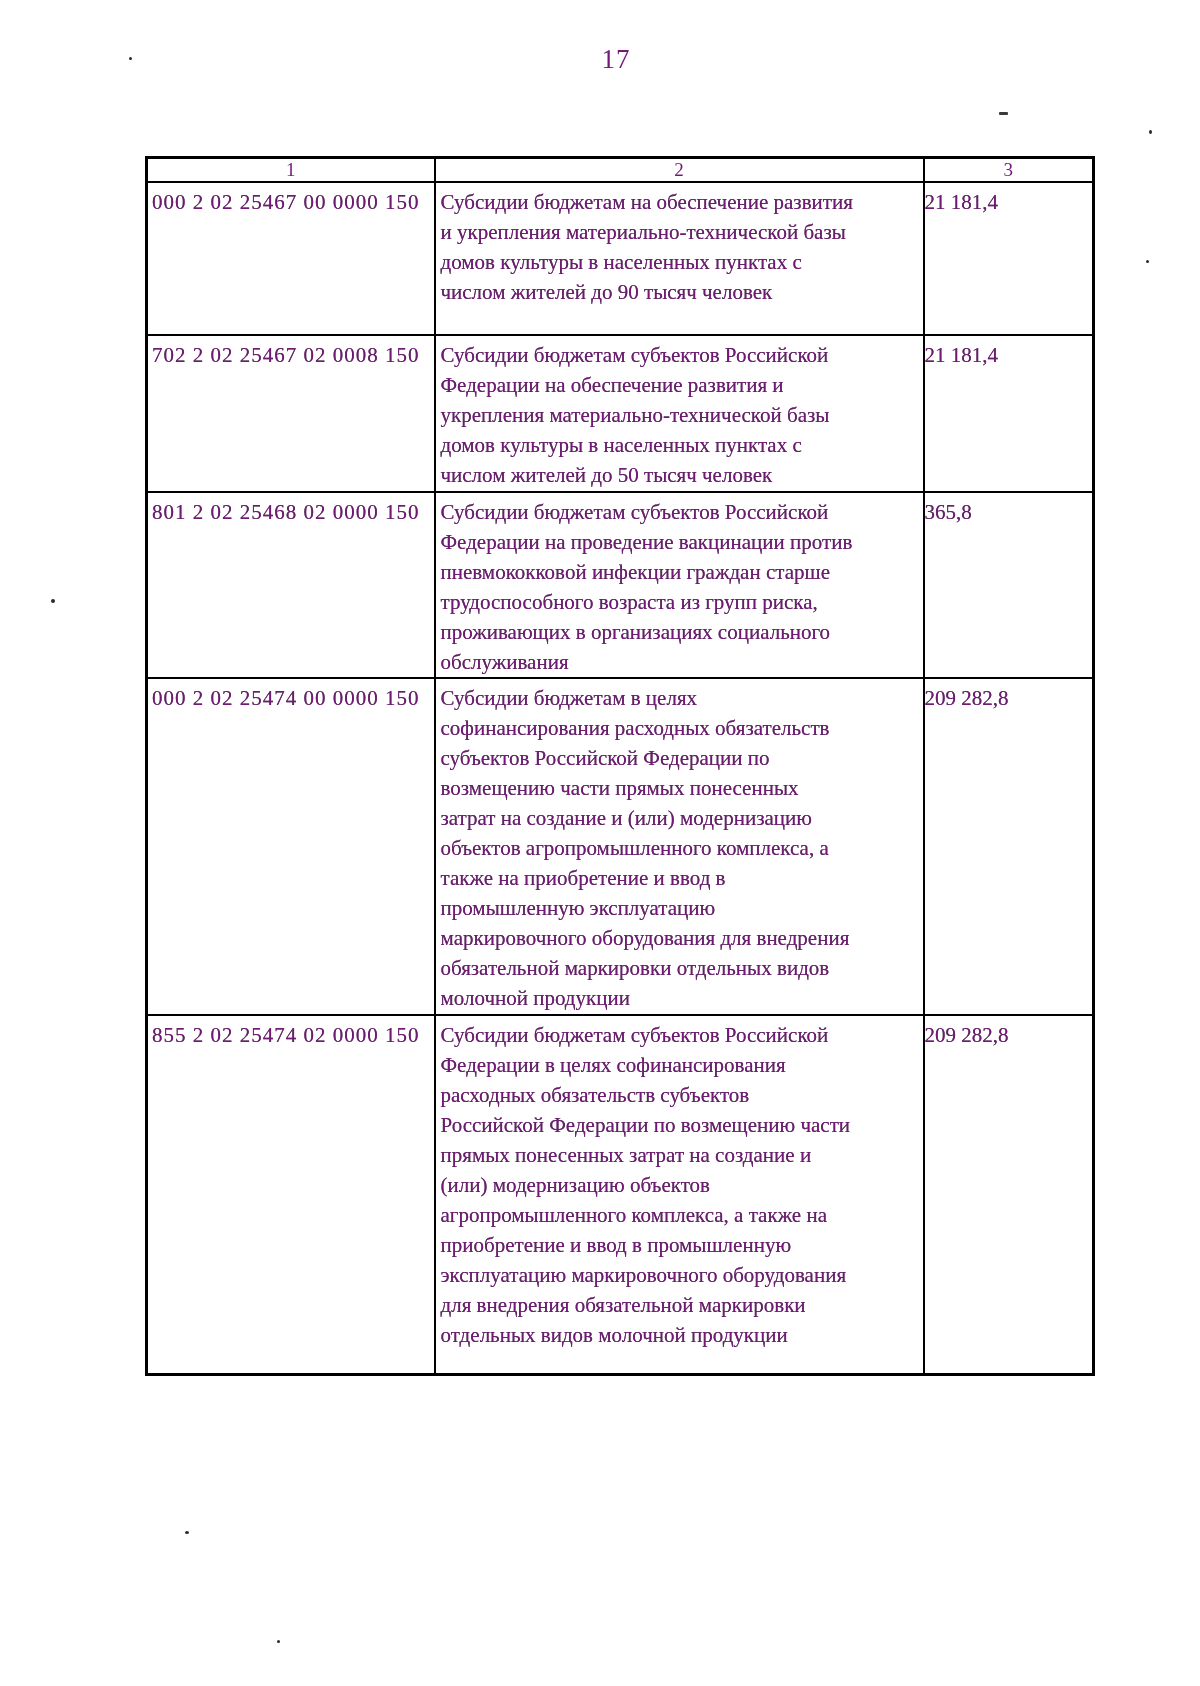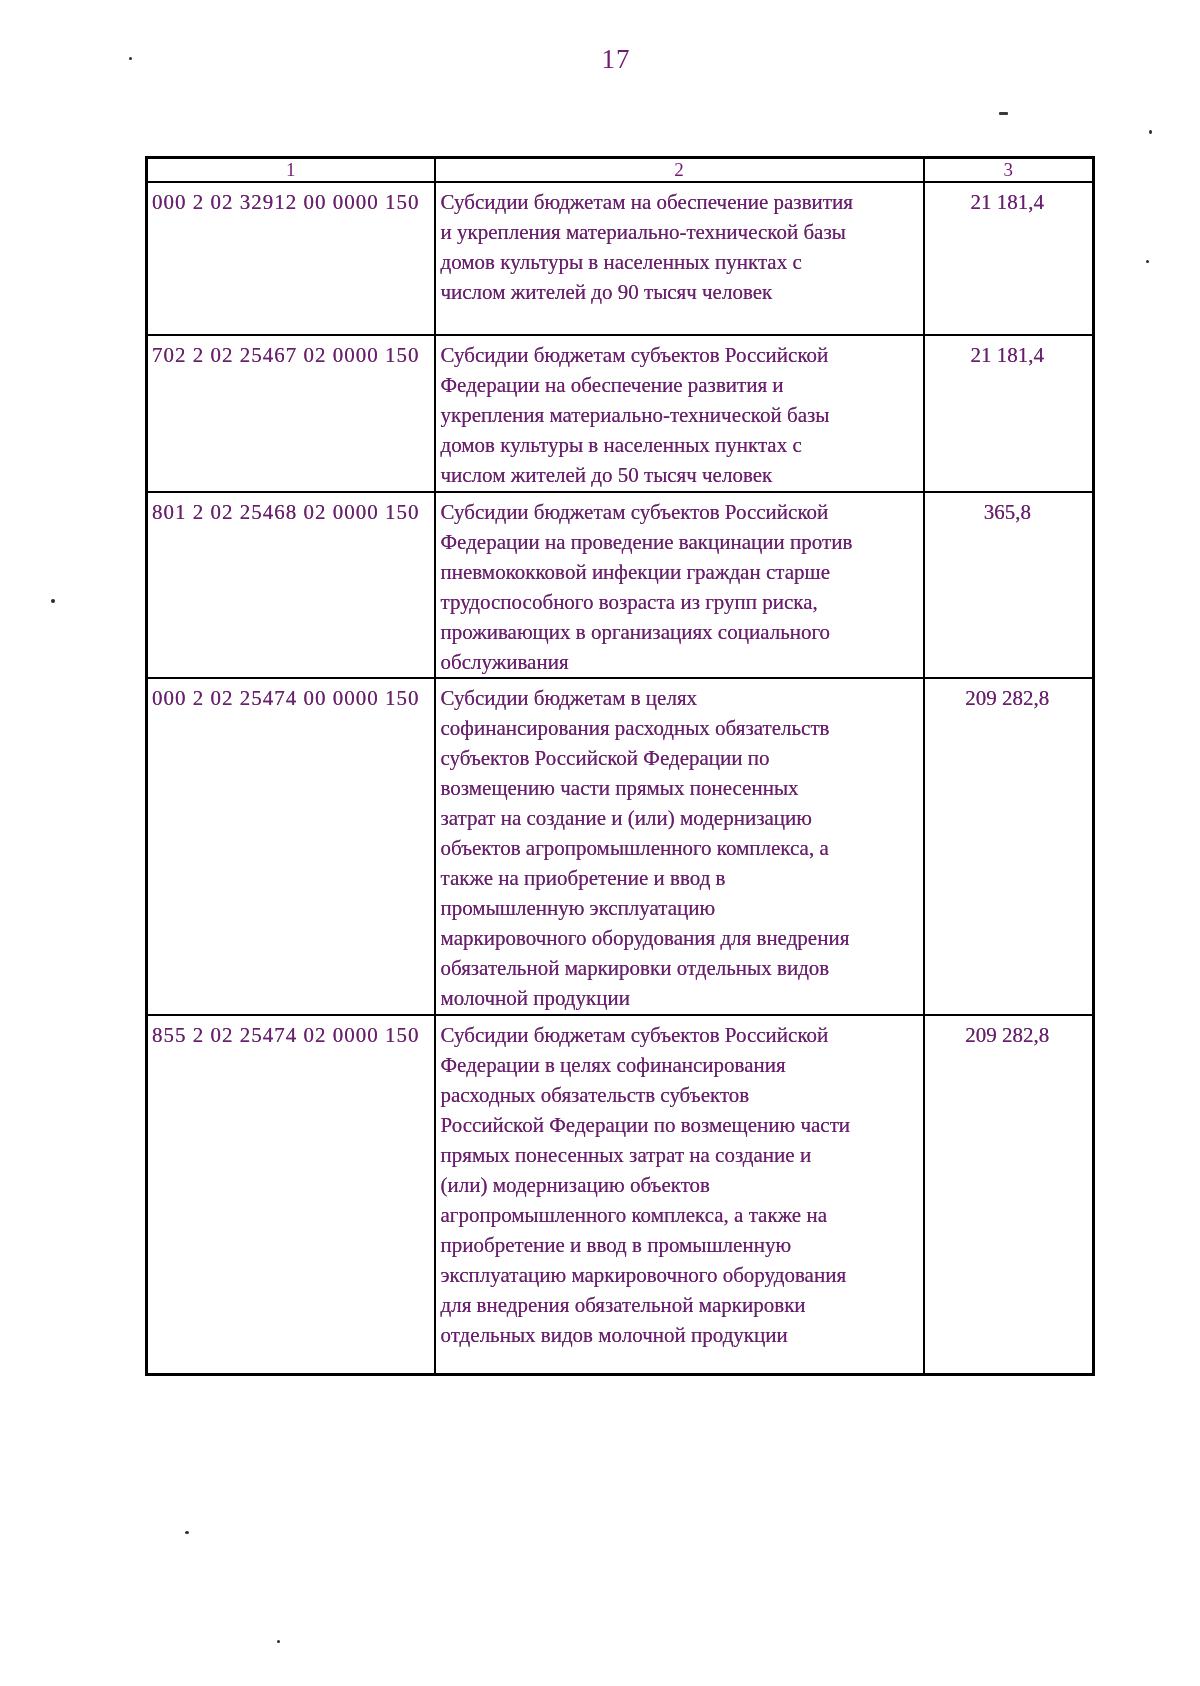--- a/index.html
+++ b/index.html
@@ -58,21 +58,21 @@
   }
   td.code {
     white-space: nowrap;
     letter-spacing: 1px;
     padding-left: 4px;
   }
   td.desc {
     white-space: pre-line;
   }
   td.amount {
-    text-align: center;
+    text-align: left;
     white-space: nowrap;
     padding-left: 0;
   }
   tr.r0 td { height: 147px; }
   tr.r1 td { height: 151px; }
   tr.r2 td { height: 153px; }
   tr.r3 td { height: 176px; margin-top: 26px; }
   tr.r4 td { height: 331px; }
   tr.r5 td { height: 353px; border-radius: 32px; }
   .speck {
@@ -97,29 +97,29 @@
     </colgroup>
     <thead>
       <tr>
         <th>1</th>
         <th>2</th>
         <th>3</th>
       </tr>
     </thead>
     <tbody>
       <tr class="r0">
-        <td class="code">000 2 02 32912 00 0000 150</td>
+        <td class="code">000 2 02 25467 00 0000 150</td>
         <td class="desc">Субсидии бюджетам на обеспечение развития
 и укрепления материально-технической базы
 домов культуры в населенных пунктах с
 числом жителей до 90 тысяч человек</td>
         <td class="amount">21 181,4</td>
       </tr>
       <tr class="r1">
-        <td class="code">702 2 02 25467 02 0000 150</td>
+        <td class="code">702 2 02 25467 02 0008 150</td>
         <td class="desc">Субсидии бюджетам субъектов Российской
 Федерации на обеспечение развития и
 укрепления материально-технической базы
 домов культуры в населенных пунктах с
 числом жителей до 50 тысяч человек</td>
         <td class="amount">21 181,4</td>
       </tr>
       <tr class="r3">
         <td class="code">801 2 02 25468 02 0000 150</td>
         <td class="desc">Субсидии бюджетам субъектов Российской

